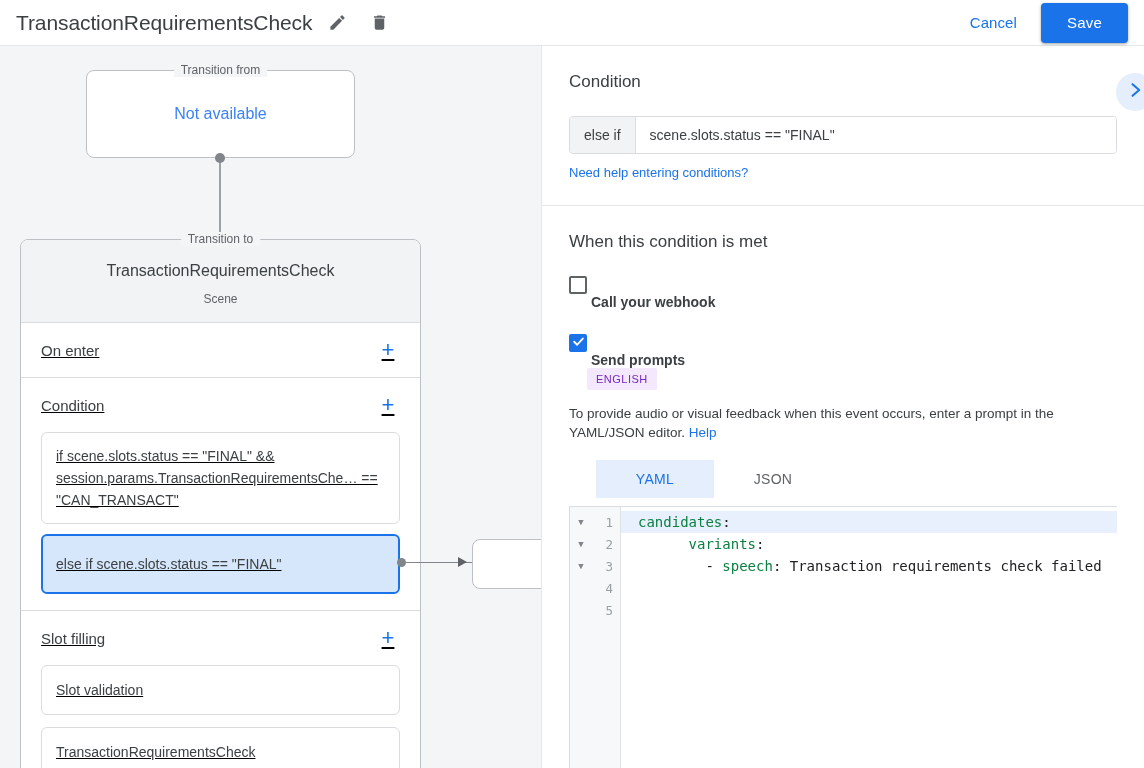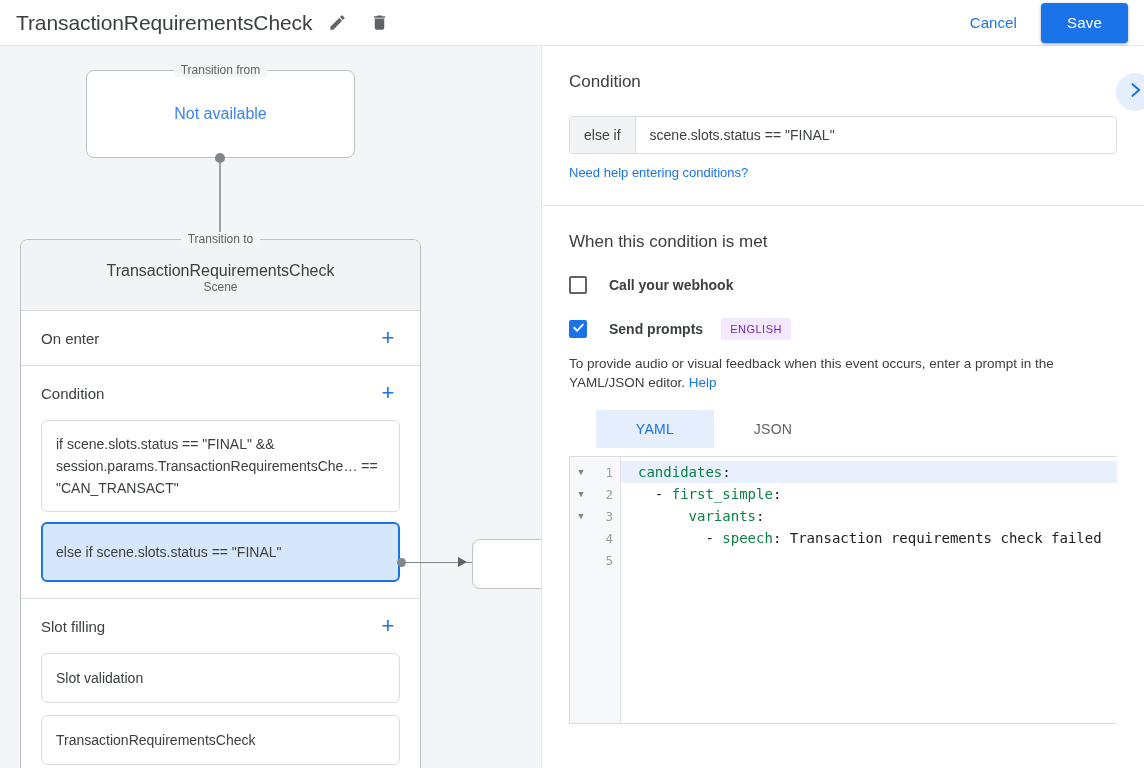--- a/index.html
+++ b/index.html
@@ -70,23 +70,23 @@
     position: absolute; left: 20px; top: 193px; width: 401px;
     background: #ffffff; border: 1px solid #bdc1c6; border-radius: 8px;
     overflow: visible;
   }
   .tt-head {
     background: #f1f3f4; border-radius: 7px 7px 0 0;
     padding: 22px 0 16px; text-align: center;
     border-bottom: 1px solid #dadce0;
   }
   .tt-title { font-size: 16px; color: #3c4043; }
-  .tt-sub { font-size: 12px; color: #5f6368; margin-top: 0; }
-
-  .sect { border-bottom: 1px solid #dadce0; padding: 0 20px; }
+  .tt-sub { font-size: 12px; color: #5f6368; margin-top: 12px; }
+
+  .sect { border-bottom: 1px solid #dadce0; padding: 0 20px; text-decoration: underline; }
   .sect-head {
     display: flex; align-items: center; justify-content: space-between;
     height: 54px;
   }
   .sect-label { font-size: 15px; color: #3c4043; }
   .plus { color: #1a73e8; font-size: 22px; line-height: 1; cursor: pointer;
           width: 24px; text-align: center; font-weight: 400; }
   .sect-body { padding-bottom: 16px; }
   .cond-item {
     border: 1px solid #dadce0; border-radius: 6px; background: #fff;
@@ -149,21 +149,21 @@
   }
   .cond-value {
     flex: 1; display: flex; align-items: center; padding: 0 14px;
     font-size: 14px; color: #3c4043; background: #fff;
   }
   .help-link {
     display: inline-block; margin-top: 11px; color: #1a73e8;
     font-size: 13px; text-decoration: none; cursor: pointer;
   }
 
-  .check-row { display: flex; align-items: center; margin-bottom: 24px; }
+  .check-row { display: flex; align-items: flex-start; margin-bottom: 24px; flex-direction: column; }
   .cbox {
     width: 18px; height: 18px; border: 2px solid #5f6368; border-radius: 2px;
     background: #fff; cursor: pointer; flex: none;
   }
   .cbox.checked {
     background: #1a73e8; border-color: #1a73e8;
     display: flex; align-items: center; justify-content: center;
   }
   .check-label {
     margin-left: 22px; font-size: 14px; color: #3c4043; font-weight: bold;
@@ -361,21 +361,20 @@
             <span class="gnum">4</span>
           </div>
           <div class="gline">
             <span class="fold"></span>
             <span class="gnum">5</span>
           </div>
         </div>
 
         <div class="code">
           <div class="cline hl"><span class="pre"></span><span class="k">candidates</span><span>:</span><span class="pre"></span></div>
-          <div class="cline"><span class="pre">  - </span><span class="k">first_simple</span><span>:</span><span class="pre"></span></div>
           <div class="cline"><span class="pre">      </span><span class="k">variants</span><span>:</span><span class="pre"></span></div>
           <div class="cline"><span class="pre">        - </span><span class="k">speech</span><span>:</span><span class="pre"> Transaction requirements check failed</span></div>
           <div class="cline"><span class="pre"></span></div>
         </div>
       </div>
     </div>
   </div>
 
   <div class="expand-btn">
     <span>

